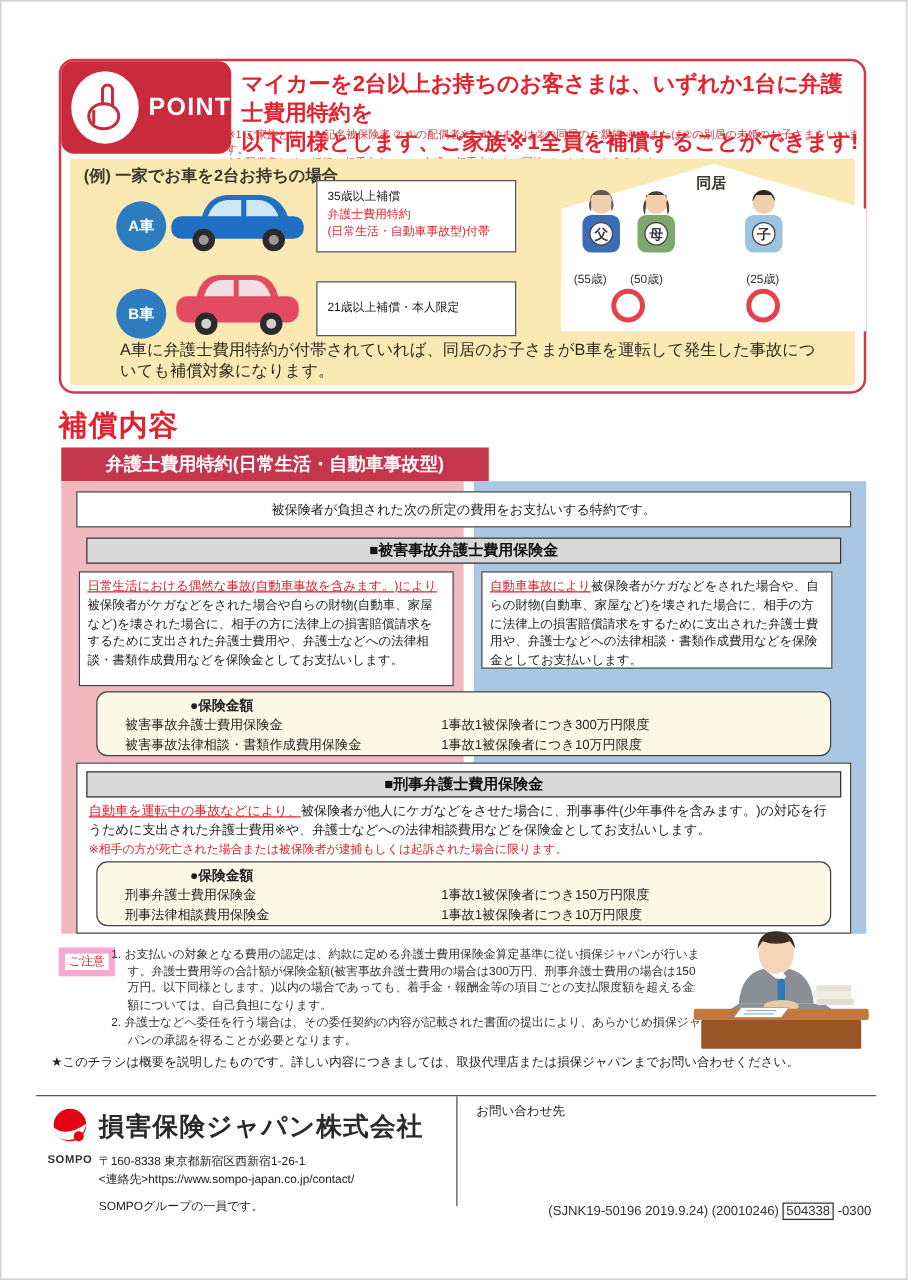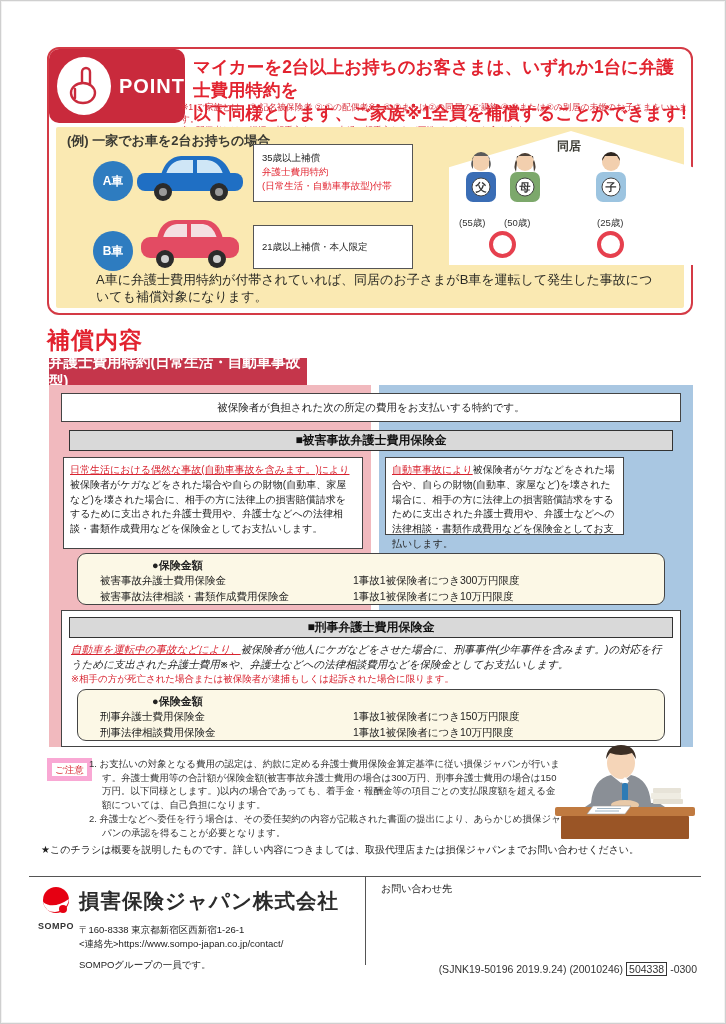--- a/index.html
+++ b/index.html
@@ -38,42 +38,42 @@
   .house-base { left:448px; top:218px; width:244px; height:46px; background:#fff; }
   .doukyo { left:448px; top:136px; width:200px; text-align:center; font-size:12px; color:#3a3a33; font-weight:bold; }
   .age { font-size:9.5px; color:#333; }
   .mark-circle { width:27px; height:27px; border:4px solid #e6404e; border-radius:50%; background:transparent; }
   .example-text { left:95px; top:270px; width:565px; font-size:13px; line-height:17px; color:#2b2b25; }
 
   
   .coverage-title { left:46px; top:324px; color:#e2232f; font-size:23px; font-weight:bold; letter-spacing:1px; }
   .col-head { top:357px; height:27px; color:#fff; font-weight:bold; font-size:14.5px;
     display:flex; align-items:center; justify-content:center; }
-  .col-head-left { left:48px; width:258px; background:#c5364b; }
+  .col-head-left { left:48px; width:342px; background:#c5364b; }
   .col-head-right { left:378px; width:314px; background:#3c73ac; }
   .panel-left { left:48px; top:384px; width:322px; height:362px; background:#f1b9be; }
   .panel-right { left:378px; top:384px; width:314px; height:362px; background:#a9c7e2; }
 
   .common-box { left:60px; top:392px; width:620px; height:29px; background:#fff; border:1px solid #444;
     display:flex; align-items:center; justify-content:center; font-size:10.5px; color:#222; }
   .gray-bar { background:#d9d9d9; border:1px solid #333; height:21px;
     display:flex; align-items:center; justify-content:center;
     font-size:12px; font-weight:bold; color:#111; }
   .gray-bar-a { left:68px; top:429px; width:604px; }
   .text-box { background:#fff; border:1px solid #444; font-size:10px; line-height:14.8px;
     color:#222; padding:5px 6px; }
   .hl { color:#d8232f; text-decoration:underline; }
   .cream-box { background:#fcf8e6; border:1.5px solid #444; border-radius:9px;
     font-size:10.5px; color:#222; padding:4px 0; }
   .amt-title { padding-left:74px; font-weight:bold; font-size:11px; line-height:15px; }
   .amt-row { display:flex; line-height:15.5px; }
   .amt-label { width:275px; padding-left:22px; }
   .criminal-box { left:60px; top:609px; width:620px; height:137px; background:#fff; border:1px solid #444; }
   .gray-bar-b { left:68px; top:616px; width:604px; }
-  .criminal-text { left:70px; top:641px; width:600px; font-size:10.5px; line-height:15px; color:#222;font-style:italic; }
+  .criminal-text { left:70px; top:641px; width:600px; font-size:10.5px; line-height:15px; color:#222; }
   .criminal-note { left:70px; top:672px; width:600px; font-size:9.5px; color:#d8232f; }
 
   
   .notice-label { left:46px; top:757px; border:5px solid #f9a8d4; color:#d8232f;
     font-size:9.5px; padding:0 3px; line-height:13px; }
   .notice-text { left:88px; top:756px; width:472px; font-size:9.5px; line-height:13.5px; color:#333; }
   .notice-item { padding-left:13px; text-indent:-13px; margin-bottom:1px; }
   .flyer-note { left:40px; top:842px; width:620px; font-size:10px; color:#222; }
   .footer-hr { left:28px; top:875px; width:672px; height:1px; background:#555; }
   .footer-v { left:364px; top:876px; width:1px; height:88px; background:#555; }
@@ -201,21 +201,21 @@
   <div class="abs panel-left"></div>
   <div class="abs panel-right"></div>
 
   <div class="abs common-box">被保険者が負担された次の所定の費用をお支払いする特約です。</div>
 
   <div class="abs text-box jp" style="left:62px; top:456px; width:300px; height:92px;">
     <span class="hl">日常生活における偶然な事故(自動車事故を含みます。)により</span><span>被保険者がケガなどをされた場合や自らの財物(自動車、家屋など)を壊された場合に、相手の方に法律上の損害賠償請求をするために支出された弁護士費用や、弁護士などへの法律相談・書類作成費用などを保険金としてお支払いします。</span>
   </div>
 
   <div class="abs gray-bar gray-bar-a">■被害事故弁護士費用保険金</div>
-  <div class="abs text-box jp" style="left:384px; top:456px; width:239px; height:78px;">
+  <div class="abs text-box jp" style="left:384px; top:456px; width:281px; height:78px;">
     <span class="hl">自動車事故により</span><span>被保険者がケガなどをされた場合や、自らの財物(自動車、家屋など)を壊された場合に、相手の方に法律上の損害賠償請求をするために支出された弁護士費用や、弁護士などへの法律相談・書類作成費用などを保険金としてお支払いします。</span>
   </div>
 
   <div class="abs cream-box" style="left:76px; top:552px; width:588px; height:52px;">
     <div class="amt-title">●保険金額</div>
     <div class="amt-row">
       <div class="amt-label">被害事故弁護士費用保険金</div>
       <div>1事故1被保険者につき300万円限度</div>
     </div>
     <div class="amt-row">

